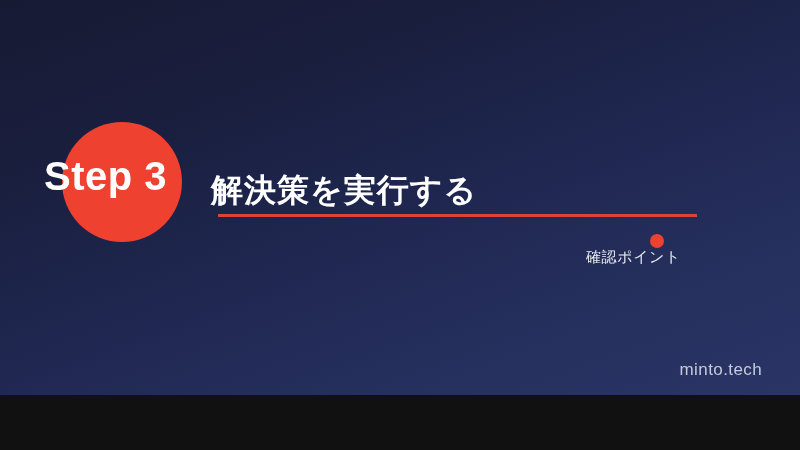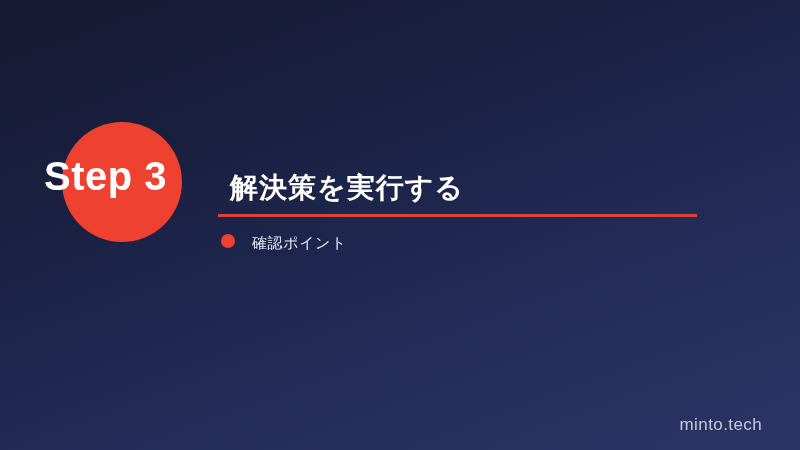--- a/index.html
+++ b/index.html
@@ -4,21 +4,21 @@
 <title>Slide</title>
 <style>
   html, body {
     margin: 0;
     padding: 0;
     background: #111;
   }
   #slide {
     position: relative;
     width: 800px;
-    height: 450px;
+    height: 395px;
     overflow: hidden;
     font-family: "Liberation Sans", "DejaVu Sans", sans-serif;
     background-color: #1b2044;
     background-image:
       linear-gradient(160deg, #171a33 0%, #1a1f3f 28%, #1f2750 52%, #26305e 78%, #2a3566 100%);
   }
 
   
   #step-badge {
     position: absolute;
@@ -38,23 +38,23 @@
     font-size: 40px;
     font-weight: bold;
     color: #ffffff;
     letter-spacing: 0.5px;
     white-space: nowrap;
   }
 
   
   #headline {
     position: absolute;
-    left: 230px;
+    left: 211px;
     top: 144px;
-    font-size: 28px;
+    font-size: 32px;
     font-weight: bold;
     color: #ffffff;
     letter-spacing: 1px;
     white-space: nowrap;
     line-height: 50px;
   }
 
   
   #divider {
     position: absolute;
@@ -72,21 +72,22 @@
     top: 234px;
     width: 460px;
     margin: 0;
     padding: 0;
     list-style: none;
   }
   .bullet-item {
     position: relative;
     height: 46px;
     display: flex;
-    align-items: flex-start;
+    align-items: flex-end;
+    flex-direction: column;
   }
   .bullet-dot {
     flex: 0 0 auto;
     width: 14px;
     height: 14px;
     border-radius: 50%;
     background: #ee4130;
     margin-right: 17px;
   }
   .bullet-text {

